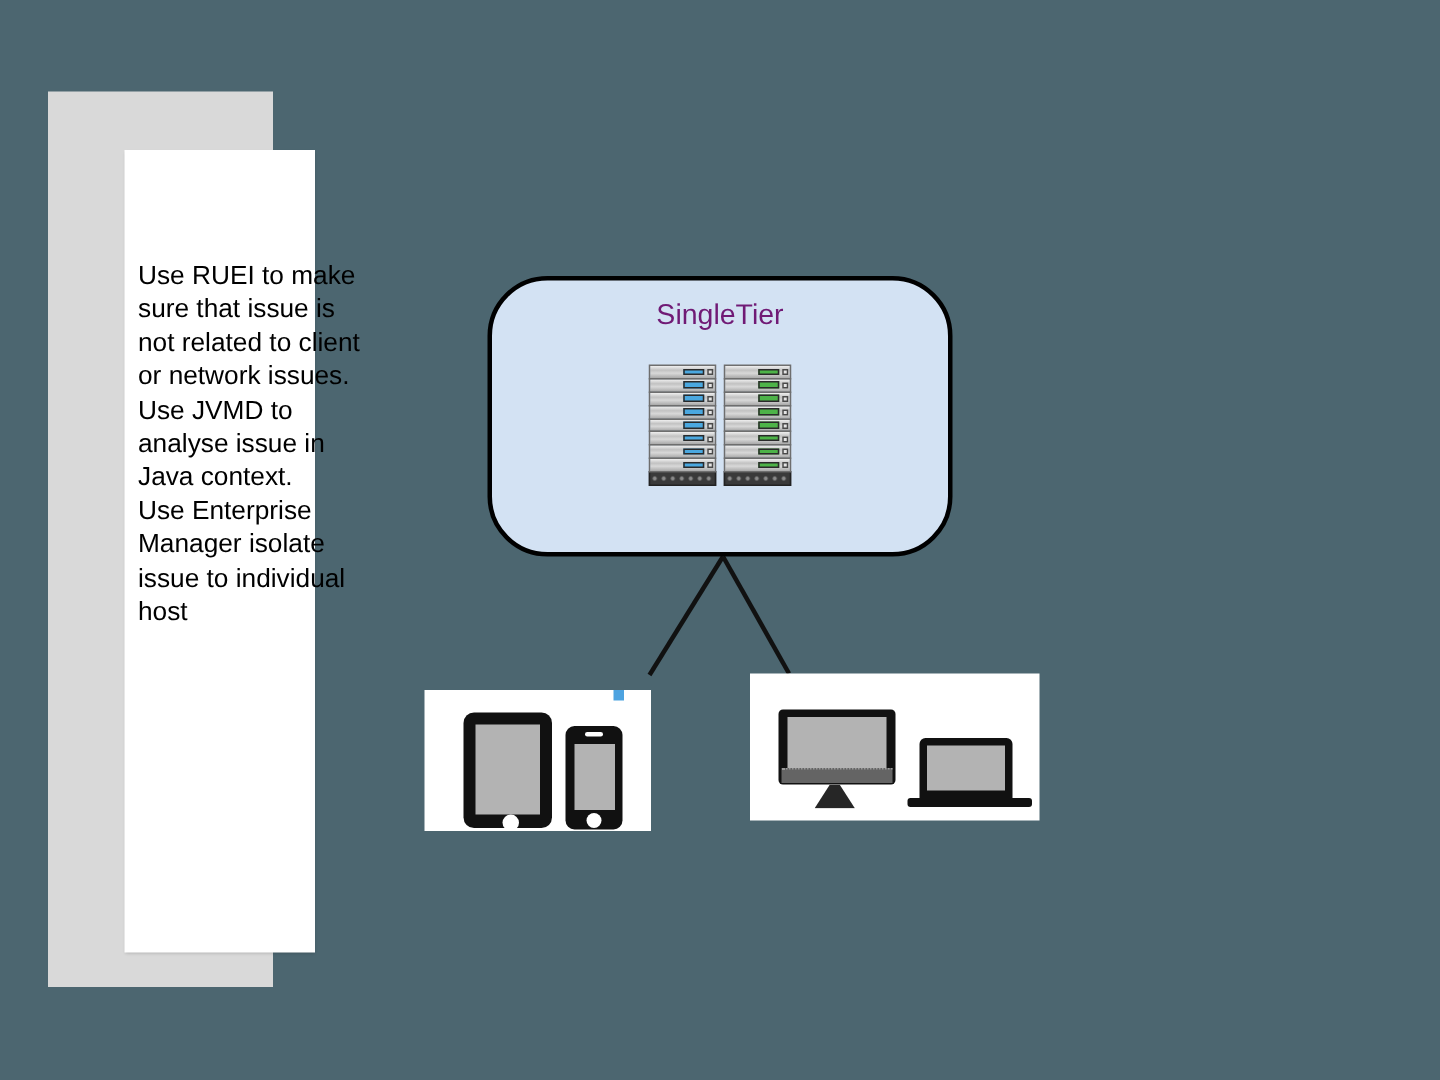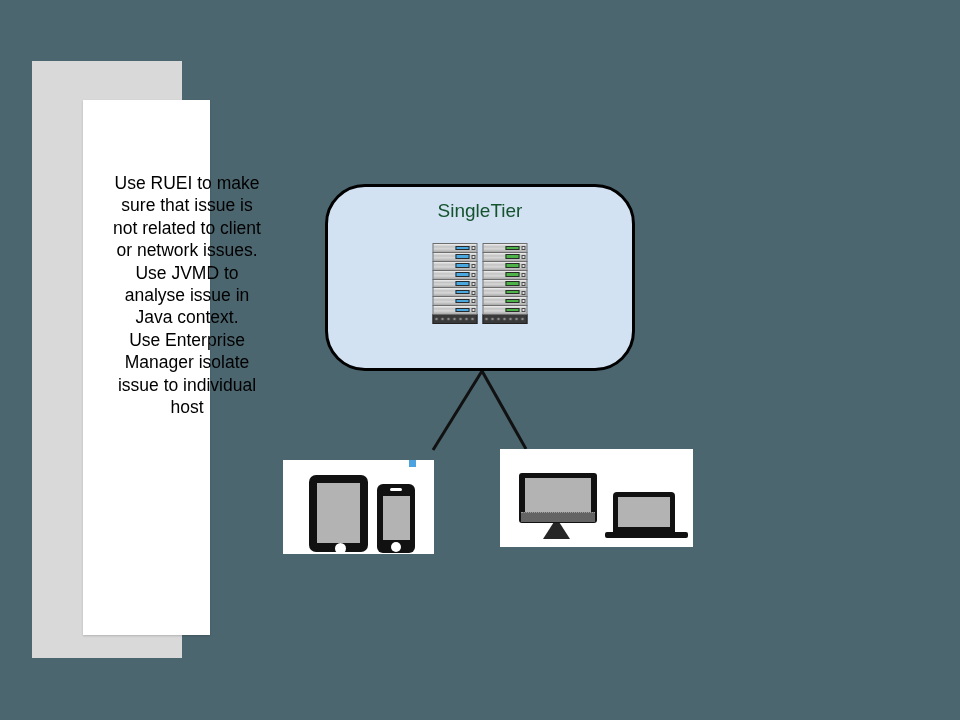--- a/index.html
+++ b/index.html
@@ -16,34 +16,34 @@
     background:var(--gray-panel,#d9d9d9);
   }
   .white-panel{
     position:absolute;left:83px;top:100px;width:127px;height:535px;
     background:var(--white-panel,#ffffff);
     box-shadow:0 1px 2px rgba(0,0,0,.18);
   }
   .notes-text{
     position:absolute;left:92px;top:172px;width:190px;
     font-size:17.5px;line-height:22.4px;color:#000;
-    white-space:pre;letter-spacing:0;text-align:center;
+    white-space:pre;letter-spacing:0;
   }
 
   
   .tier-box{
     position:absolute;left:325px;top:184px;width:310px;height:187px;
     box-sizing:border-box;
     background:var(--tier-box-fill,#d3e2f3);
     border:3px solid var(--tier-box-border,#000);
     border-radius:40px;
   }
   .tier-title{
     margin-top:13px;text-align:center;
-    font-size:19px;color:#14532d;
+    font-size:19px;color:#701a75;
   }
 
   
   .racks{
     position:absolute;left:50%;top:56px;transform:translateX(-50%);
     display:flex;gap:5px;
   }
   .rack{width:45px;height:81px;display:flex;flex-direction:column;}
   .srv{
     position:relative;flex:1;box-sizing:border-box;

